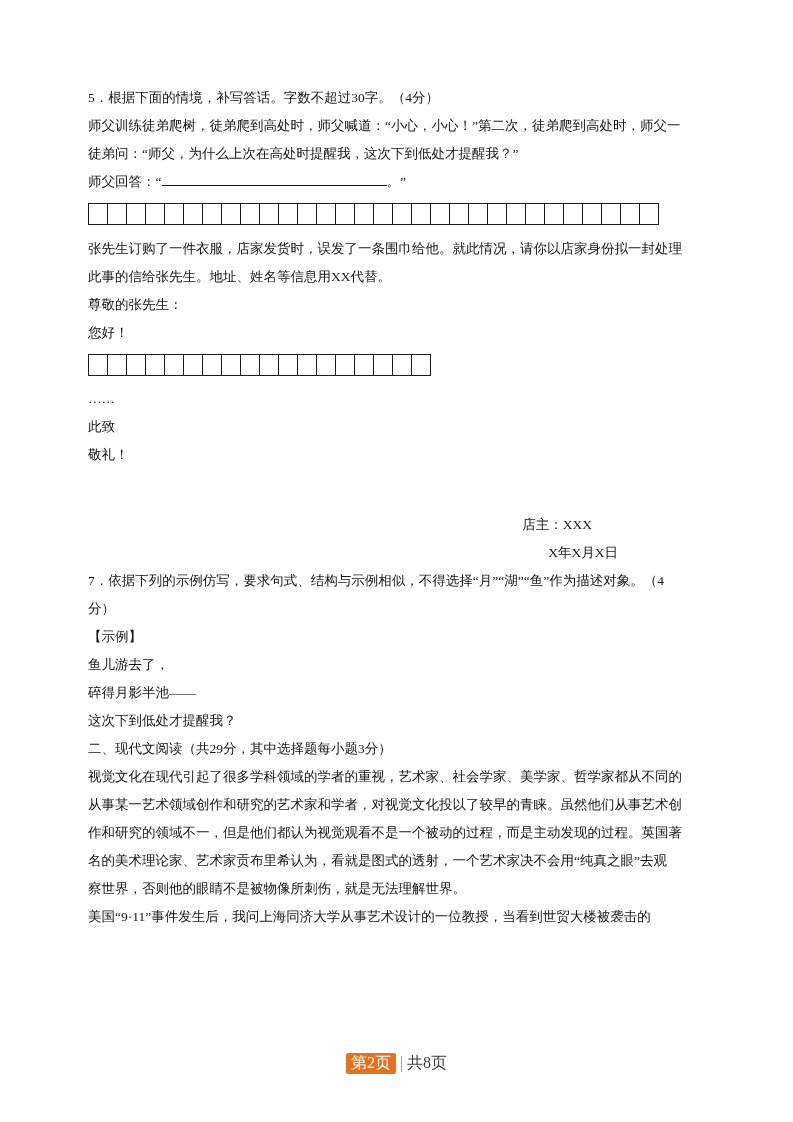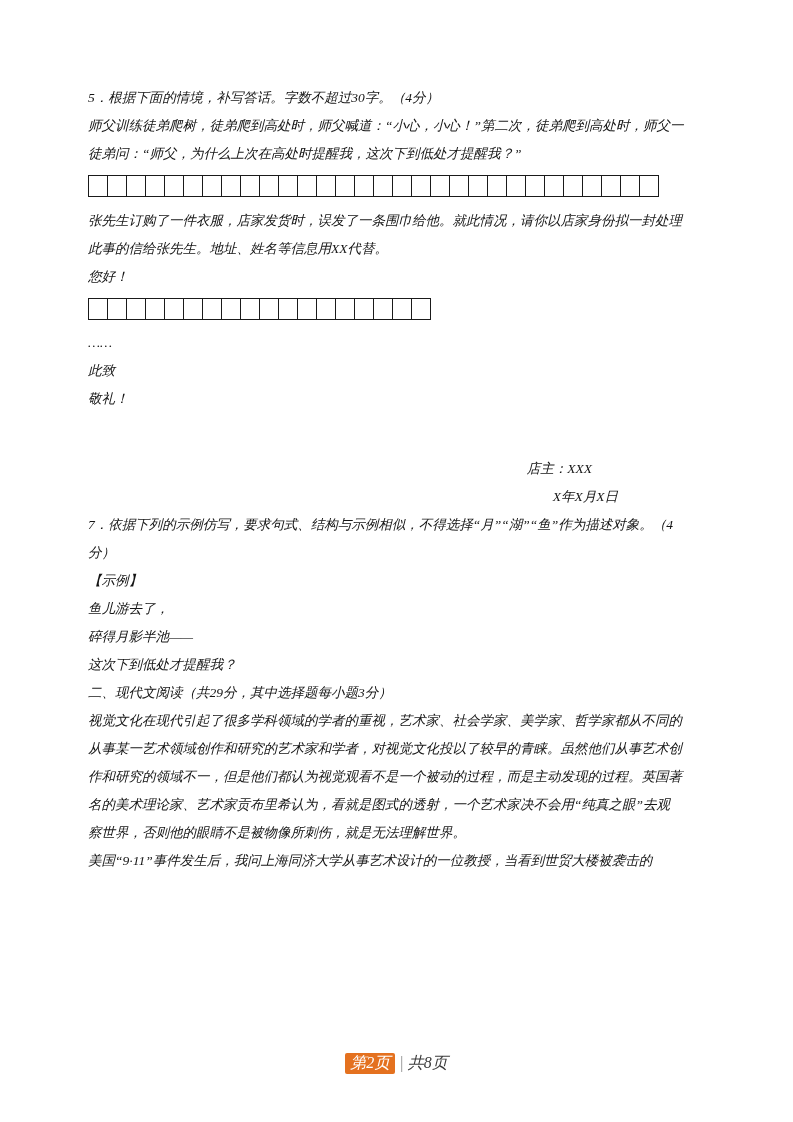--- a/index.html
+++ b/index.html
@@ -3,21 +3,20 @@
 <meta charset="utf-8">
 <style>
   html,body{margin:0;padding:0;background:#ffffff;}
   .page{
     position:relative;
     width:793px;height:1122px;
     background:#ffffff;
     font-family:"Liberation Serif","DejaVu Serif",serif;
     color:#141414;
     overflow:hidden;
-    font-style:italic;
   }
   .content{
     position:absolute;
     left:88px;top:84px;
     width:622px;
   }
   .line{
     font-size:13.5px;
     line-height:28px;
     white-space:nowrap;
@@ -63,20 +62,21 @@
 </head>
 <body>
 
 <div class="page">
   <div class="content">
 
     <div>
       <div class="line">5．根据下面的情境，补写答话。字数不超过30字。（4分）</div>
       <div class="line">师父训练徒弟爬树，徒弟爬到高处时，师父喊道：“小心，小心！”第二次，徒弟爬到高处时，师父一</div>
       <div class="line">徒弟问：“师父，为什么上次在高处时提醒我，这次下到低处才提醒我？”</div>
+      <div class="line"><span>师父回答：“</span><span class="blank"></span><span>。”</span></div>
       <div class="grid">
           <span class="cell"></span>
           <span class="cell"></span>
           <span class="cell"></span>
           <span class="cell"></span>
           <span class="cell"></span>
           <span class="cell"></span>
           <span class="cell"></span>
           <span class="cell"></span>
           <span class="cell"></span>
@@ -100,20 +100,21 @@
           <span class="cell"></span>
           <span class="cell"></span>
           <span class="cell"></span>
           <span class="cell"></span>
         </div>
     </div>
 
     <div class="gap-md">
       <div class="line">张先生订购了一件衣服，店家发货时，误发了一条围巾给他。就此情况，请你以店家身份拟一封处理</div>
       <div class="line">此事的信给张先生。地址、姓名等信息用XX代替。</div>
+      <div class="line">尊敬的张先生：</div>
       <div class="line">您好！</div>
       <div class="grid">
           <span class="cell"></span>
           <span class="cell"></span>
           <span class="cell"></span>
           <span class="cell"></span>
           <span class="cell"></span>
           <span class="cell"></span>
           <span class="cell"></span>
           <span class="cell"></span>

